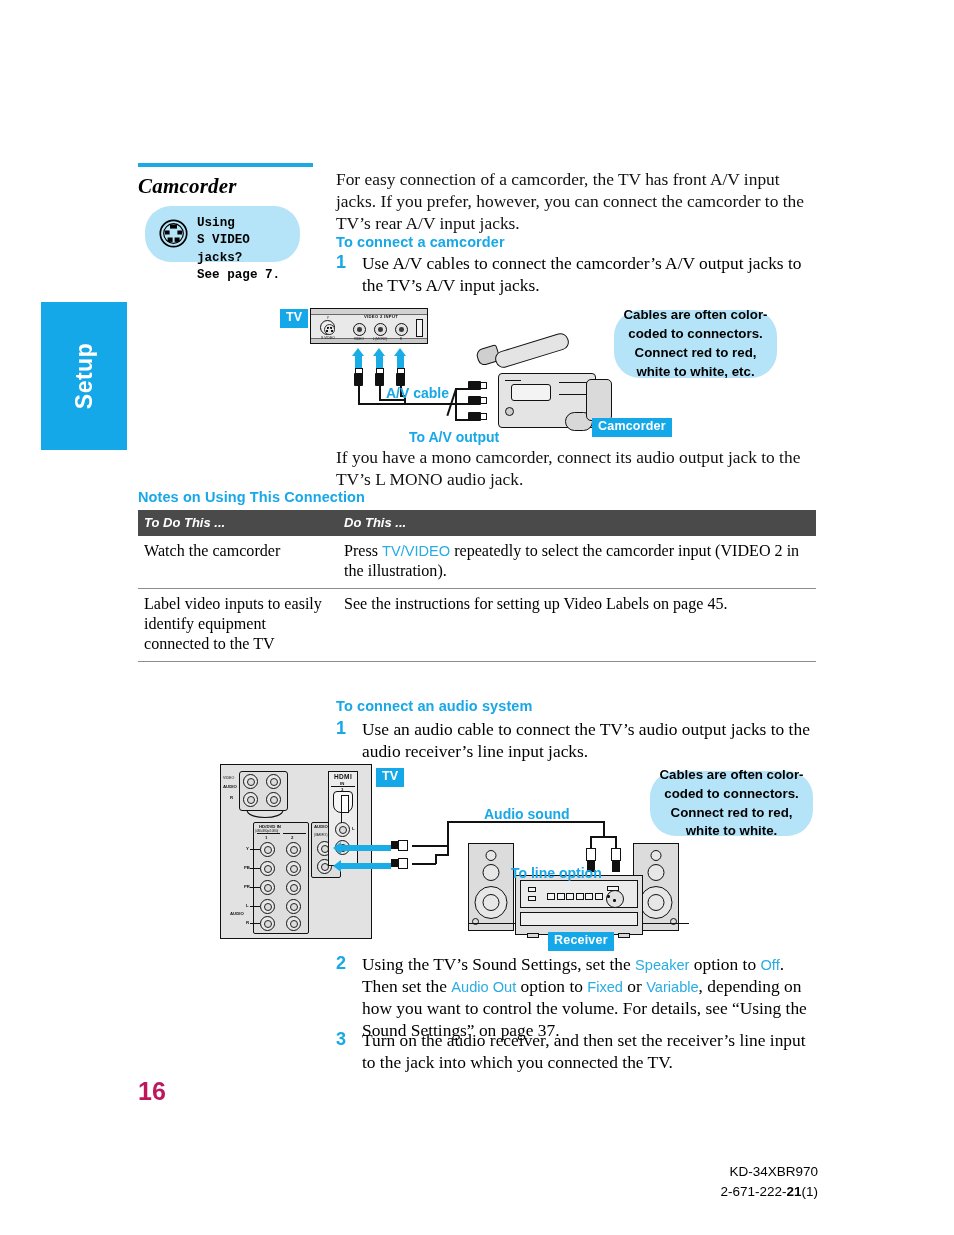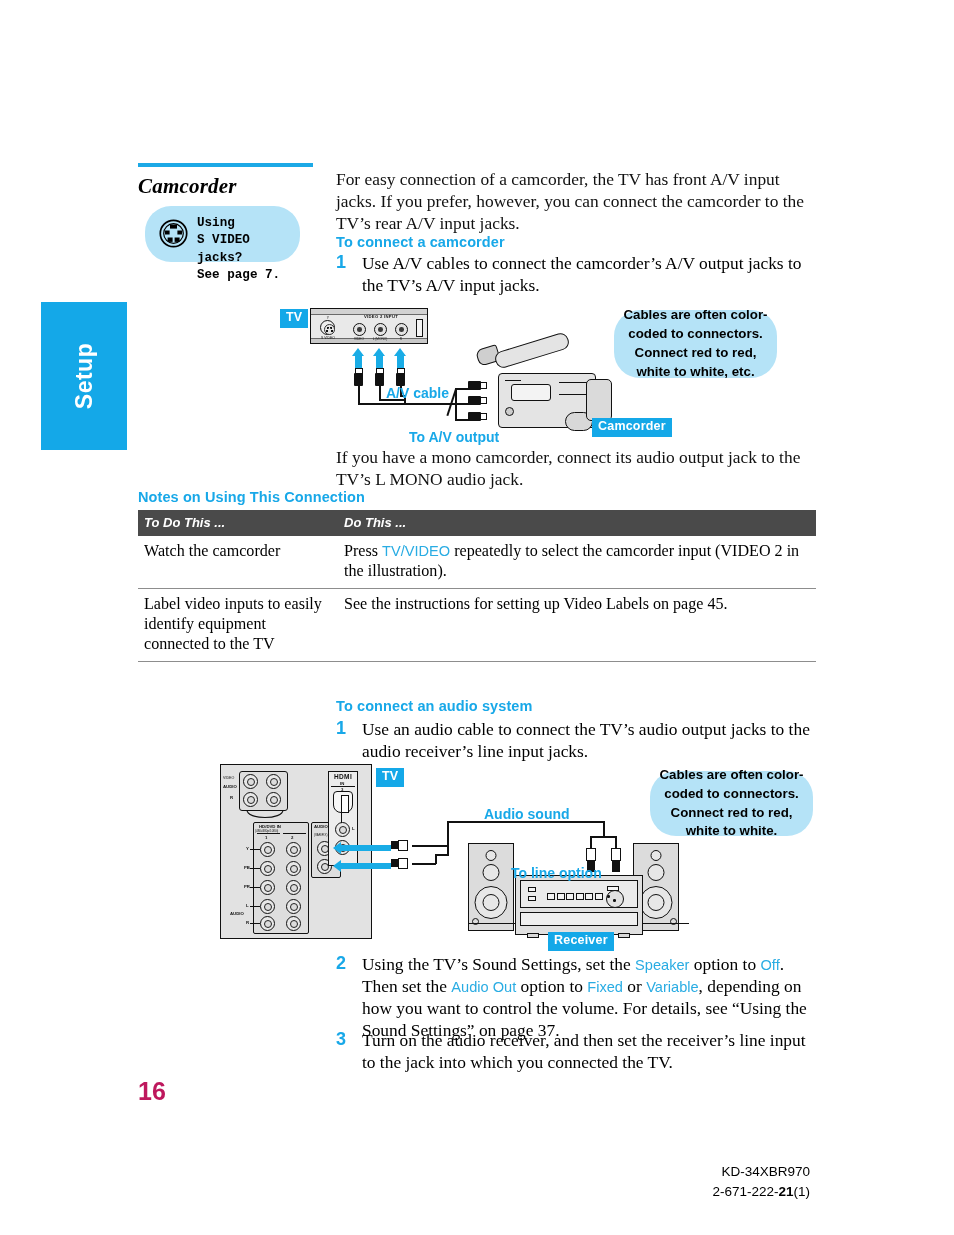--- a/index.html
+++ b/index.html
@@ -87,21 +87,21 @@
   }
   table.notes tr.last td { border-bottom:1px solid #8d8d8d; }
 
   
   #page-number {
     position:absolute; left:138px; top:1065px;
     font-family:"Liberation Sans", sans-serif;
     font-weight:bold; font-size:25px; color:#be185d;margin-top:12px;
   }
   #footer-code {
-    position:absolute; right:144px; top:1162px;
+    position:absolute; right:136px; top:1162px;
     text-align:right;
     font-family:"Liberation Sans", sans-serif;
     font-size:13.5px; line-height:1.45; color:#000;
   }
   #footer-code .b { font-weight:bold; }
 
   
   #diagram-camcorder { position:absolute; left:276px; top:303px; width:545px; height:145px; }
   .tv-panel-1 {
     position:absolute; left:34px; top:5px; width:118px; height:36px;

